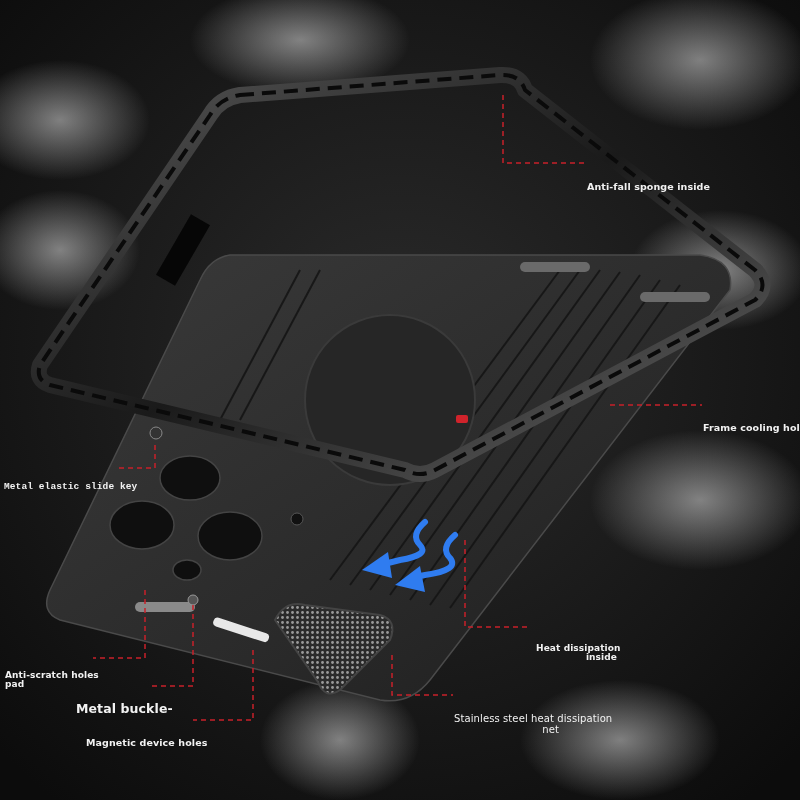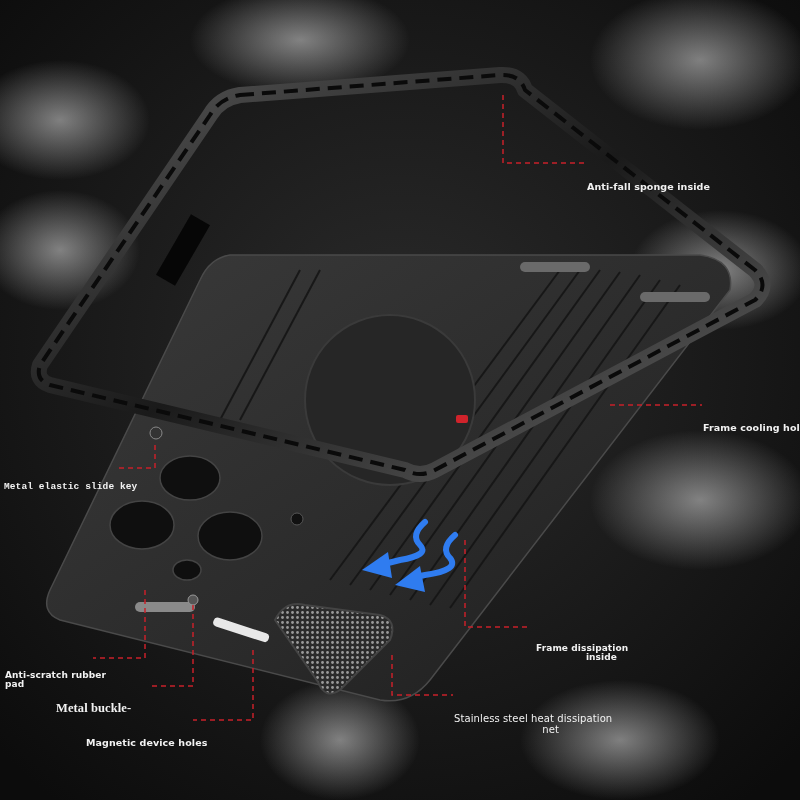--- a/index.html
+++ b/index.html
@@ -129,25 +129,25 @@
     <polyline points="253,650 253,720 193,720"></polyline>
     <polyline points="465,540 465,627 530,627"></polyline>
     <polyline points="392,655 392,695 453,695"></polyline>
   </g>
 </svg>
 
 <div class="label md" style="left:587px; top:158px;">Anti-fall sponge inside</div>
 <div class="label md" style="left:703px; top:399px;">Frame cooling holes</div>
 <div class="label md" style="left:4px; top:458px;font-family:Liberation Mono, monospace;">Metal elastic slide key</div>
 <div class="label sm" style="left:5px; top:647px;">
-  <div>Anti-scratch rubber</div>
+  <div>Anti-scratch holes</div>
   <div>pad</div>
 </div>
-<div class="label lg" style="left:56px; top:678px;font-family:Liberation Serif, serif;">Metal buckle-</div>
+<div class="label lg" style="left:76px; top:678px;">Metal buckle-</div>
 <div class="label md" style="left:86px; top:714px;">Magnetic device holes</div>
 <div class="label sm right" style="left:536px; top:620px; width:81px;">
-  <div>Frame dissipation</div>
+  <div>Heat dissipation</div>
   <div>inside</div>
 </div>
 <div class="label xs right" style="left:454px; top:690px; width:105px;">
   <div>Stainless steel heat dissipation</div>
   <div>net</div>
 </div>
 
 </body></html>

